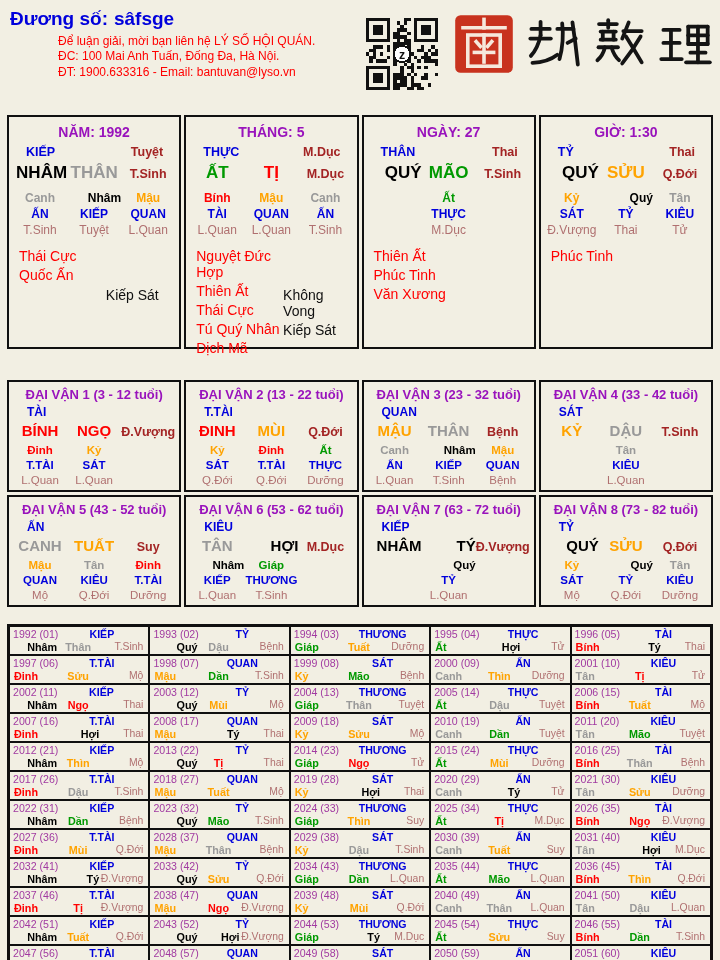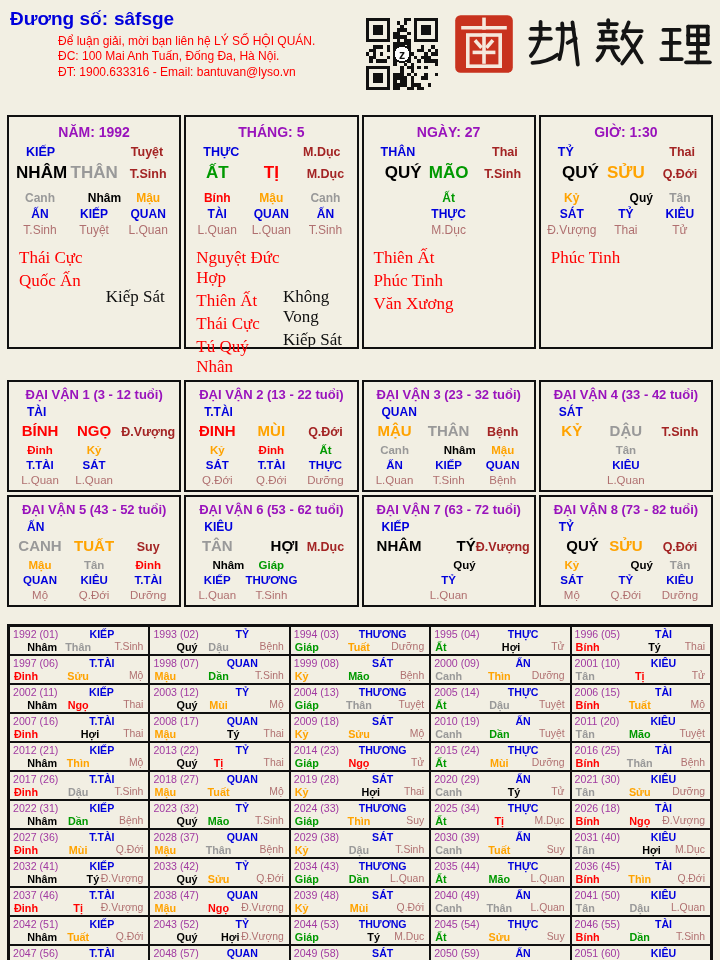--- a/index.html
+++ b/index.html
@@ -19,21 +19,21 @@
   .pbox{border:2px solid #101010;height:234px;box-sizing:border-box;background:var(--bg);}
   .ptitle{text-align:center;font-size:14px;font-weight:bold;color:var(--purple);margin-top:7px;}
   .prow1{display:flex;justify-content:space-between;padding:5px 16px 0 17px;font-size:12.5px;font-weight:bold;}
   .god{color:var(--blue);} .stageb{color:var(--maroon);}
   .prow2{display:grid;grid-template-columns:1fr 1fr 1fr;align-items:baseline;text-align:center;padding:4px 4px 0;}
   .stem,.branch{font-size:17px;font-weight:bold;white-space:nowrap;}
   .stagemain{font-size:12.5px;font-weight:bold;color:var(--maroon);white-space:nowrap;}
   .hiddens{display:grid;grid-template-columns:repeat(3,1fr);margin-top:7px;padding:0 4px;}
   .hcol{text-align:center;font-size:12px;line-height:1.35;}
   .hstem{font-weight:bold;} .hgod{color:var(--blue);font-weight:bold;} .hstage{color:var(--rose);}
-  .stars{display:flex;padding:9px 4px 0 10px;font-size:17px;font-family:Liberation Serif, serif;}
+  .stars{display:flex;padding:9px 4px 0 10px;font-size:14px;}
   .sl{flex:1.25;} .sr{flex:1;margin-top:39px;}
   .star-red{color:var(--red);margin-bottom:3px;} .star-black{color:#101010;margin-bottom:3px;}
   
   .daivan{display:grid;grid-template-columns:repeat(4,1fr);gap:3px;padding:12px 7px;margin-top:3px;}
   .dvbox{border:2px solid #101010;height:112px;box-sizing:border-box;background:var(--bg);}
   .dtitle{text-align:center;font-size:13px;font-weight:bold;color:var(--purple);margin-top:5px;white-space:nowrap;}
   .drow1{padding:3px 0 0 18px;font-size:12px;font-weight:bold;}
   .drow2{display:grid;grid-template-columns:1fr 1fr 1fr;align-items:baseline;text-align:center;padding:3px 4px 0;}
   .dstem,.dbranch{font-size:15px;font-weight:bold;white-space:nowrap;}
   .dvbox .hiddens{margin-top:4px;} .dvbox .hcol{font-size:11.5px;line-height:1.3;}
@@ -956,21 +956,21 @@
           <span class="ygod">THỰC</span>
         </div>
         <div class="yline2">
           <span class="ystem el-wood">Ất</span>
           <span class="ybranch el-fire">Tị</span>
           <span class="ystage">M.Dục</span>
         </div>
       </div>
       <div class="ycell">
         <div class="yline1">
-          <span class="yyear">2026 (18)</span>
+          <span class="yyear">2026 (35)</span>
           <span class="ygod">TÀI</span>
         </div>
         <div class="yline2">
           <span class="ystem el-fire">Bính</span>
           <span class="ybranch el-fire">Ngọ</span>
           <span class="ystage">Đ.Vượng</span>
         </div>
       </div>
       <div class="ycell">
         <div class="yline1">

